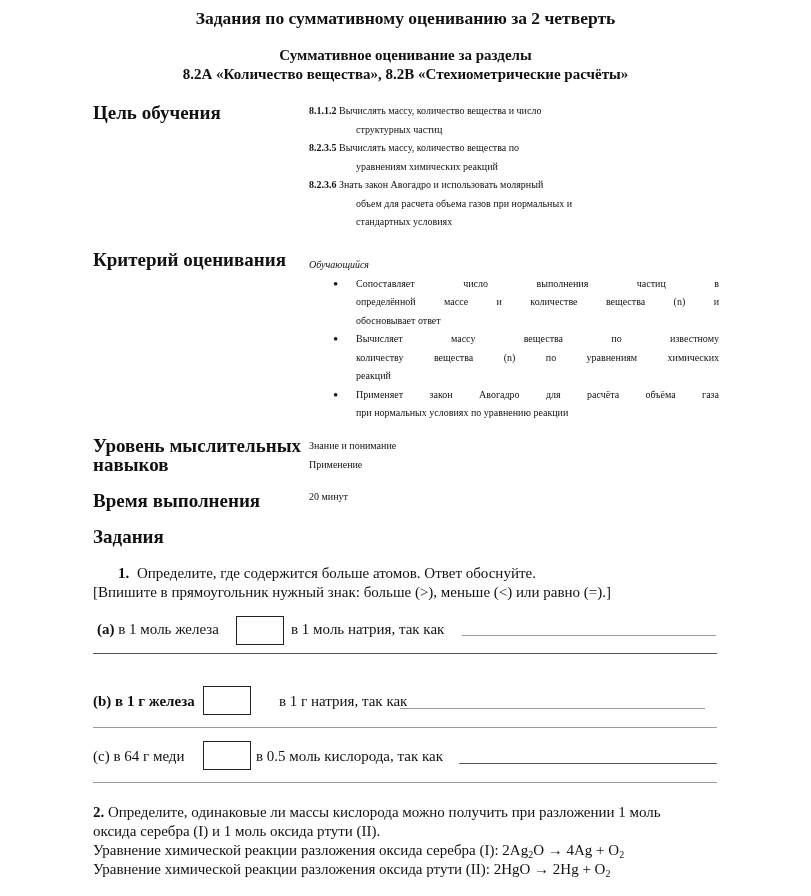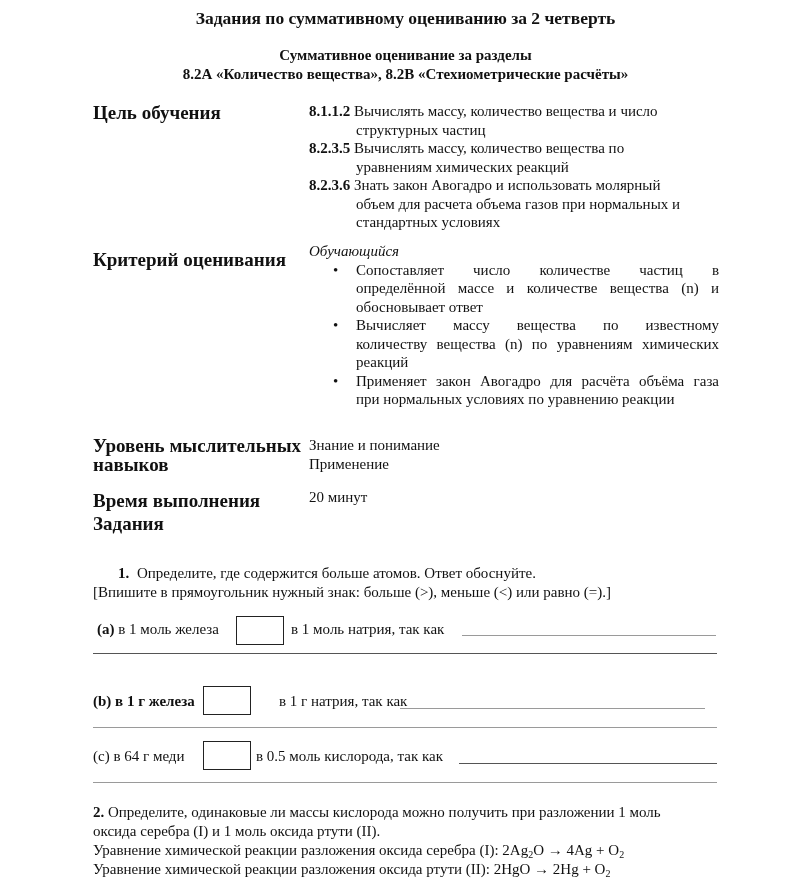--- a/index.html
+++ b/index.html
@@ -5,21 +5,21 @@
   html, body { margin: 0; padding: 0; background: #ffffff; }
   body {
     width: 811px; height: 896px; position: relative; overflow: hidden;
     font-family: "Liberation Serif", "DejaVu Serif", serif;
     color: #111111; font-size: 15px;
   }
   .abs { position: absolute; white-space: nowrap; }
   .title { top: 8px; left: 0; width: 811px; text-align: center; font-weight: bold; font-size: 17.5px; }
   .subtitle { left: 0; width: 811px; text-align: center; font-weight: bold; font-size: 15px; }
   .label { font-weight: bold; font-size: 19px; left: 93px; }
-  .val { left: 309px; font-size: 15px; line-height: 18.5px; }
+  .val { left: 309px; font-size: 10px; line-height: 18.5px; }
   .obj { position: relative; }
   .obj .code { font-weight: bold; }
   .obj .cont { padding-left: 47px; }
   .crit-head { font-style: italic; }
   ul.crit { margin: 0; padding: 0; list-style: none; width: 410px; }
   ul.crit li { position: relative; padding-left: 47px; text-align: justify; text-align-last: left; white-space: normal; line-height: 18.5px; }
   ul.crit li::before { content: "•"; position: absolute; left: 24px; top: 0; font-size: 15px; }
   .just { text-align-last: justify !important; display: block; }
   .qbox { position: absolute; width: 46px; height: 27px; border: 1px solid #222; background: #fff; }
   .hline { position: absolute; height: 0; border-top: 1px solid #555; }
@@ -47,25 +47,25 @@
   </div>
   <div class="obj">
     <span class="code">8.2.3.6</span>
     <span>Знать закон Авогадро и использовать молярный</span>
     <div class="cont">объем для расчета объема газов при нормальных и</div>
     <div class="cont">стандартных условиях</div>
   </div>
 </div>
 
 <div class="abs label" style="top:249px;">Критерий оценивания</div>
-<div class="abs val" style="top:242px;">
+<div class="abs val" style="top:256px;">
   <div class="crit-head">Обучающийся</div>
   <ul class="crit">
     <li>
-      <span class="just">Сопоставляет число количестве частиц в</span>
+      <span class="just">Сопоставляет число выполнения частиц в</span>
       <span class="just">определённой массе и количестве вещества (n) и</span>
       <span style="display:block">обосновывает ответ</span>
     </li>
     <li>
       <span class="just">Вычисляет массу вещества по известному</span>
       <span class="just">количеству вещества (n) по уравнениям химических</span>
       <span style="display:block">реакций</span>
     </li>
     <li>
       <span class="just">Применяет закон Авогадро для расчёта объёма газа</span>
@@ -79,21 +79,21 @@
   <div>навыков</div>
 </div>
 <div class="abs val" style="top:436px; line-height:19px;">
   <div>Знание и понимание</div>
   <div>Применение</div>
 </div>
 
 <div class="abs label" style="top:490px;">Время выполнения</div>
 <div class="abs val" style="top:488px;">20 минут</div>
 
-<div class="abs label" style="top:513px;">Задания</div>
+<div class="abs label" style="top:526px;">Задания</div>
 
 <div class="abs" style="top:565px; left:118px;">
   <b>1.</b>
   <span style="margin-left:4px;">Определите, где содержится больше атомов. Ответ обоснуйте.</span>
 </div>
 <div class="abs" style="top:584px; left:93px;">[Впишите в прямоугольник нужный знак: больше (&gt;), меньше (&lt;) или равно (=).]</div>
 
 <div class="abs" style="top:621px; left:97px;">
   <b>(a)</b>
   <span>в 1 моль железа</span>

